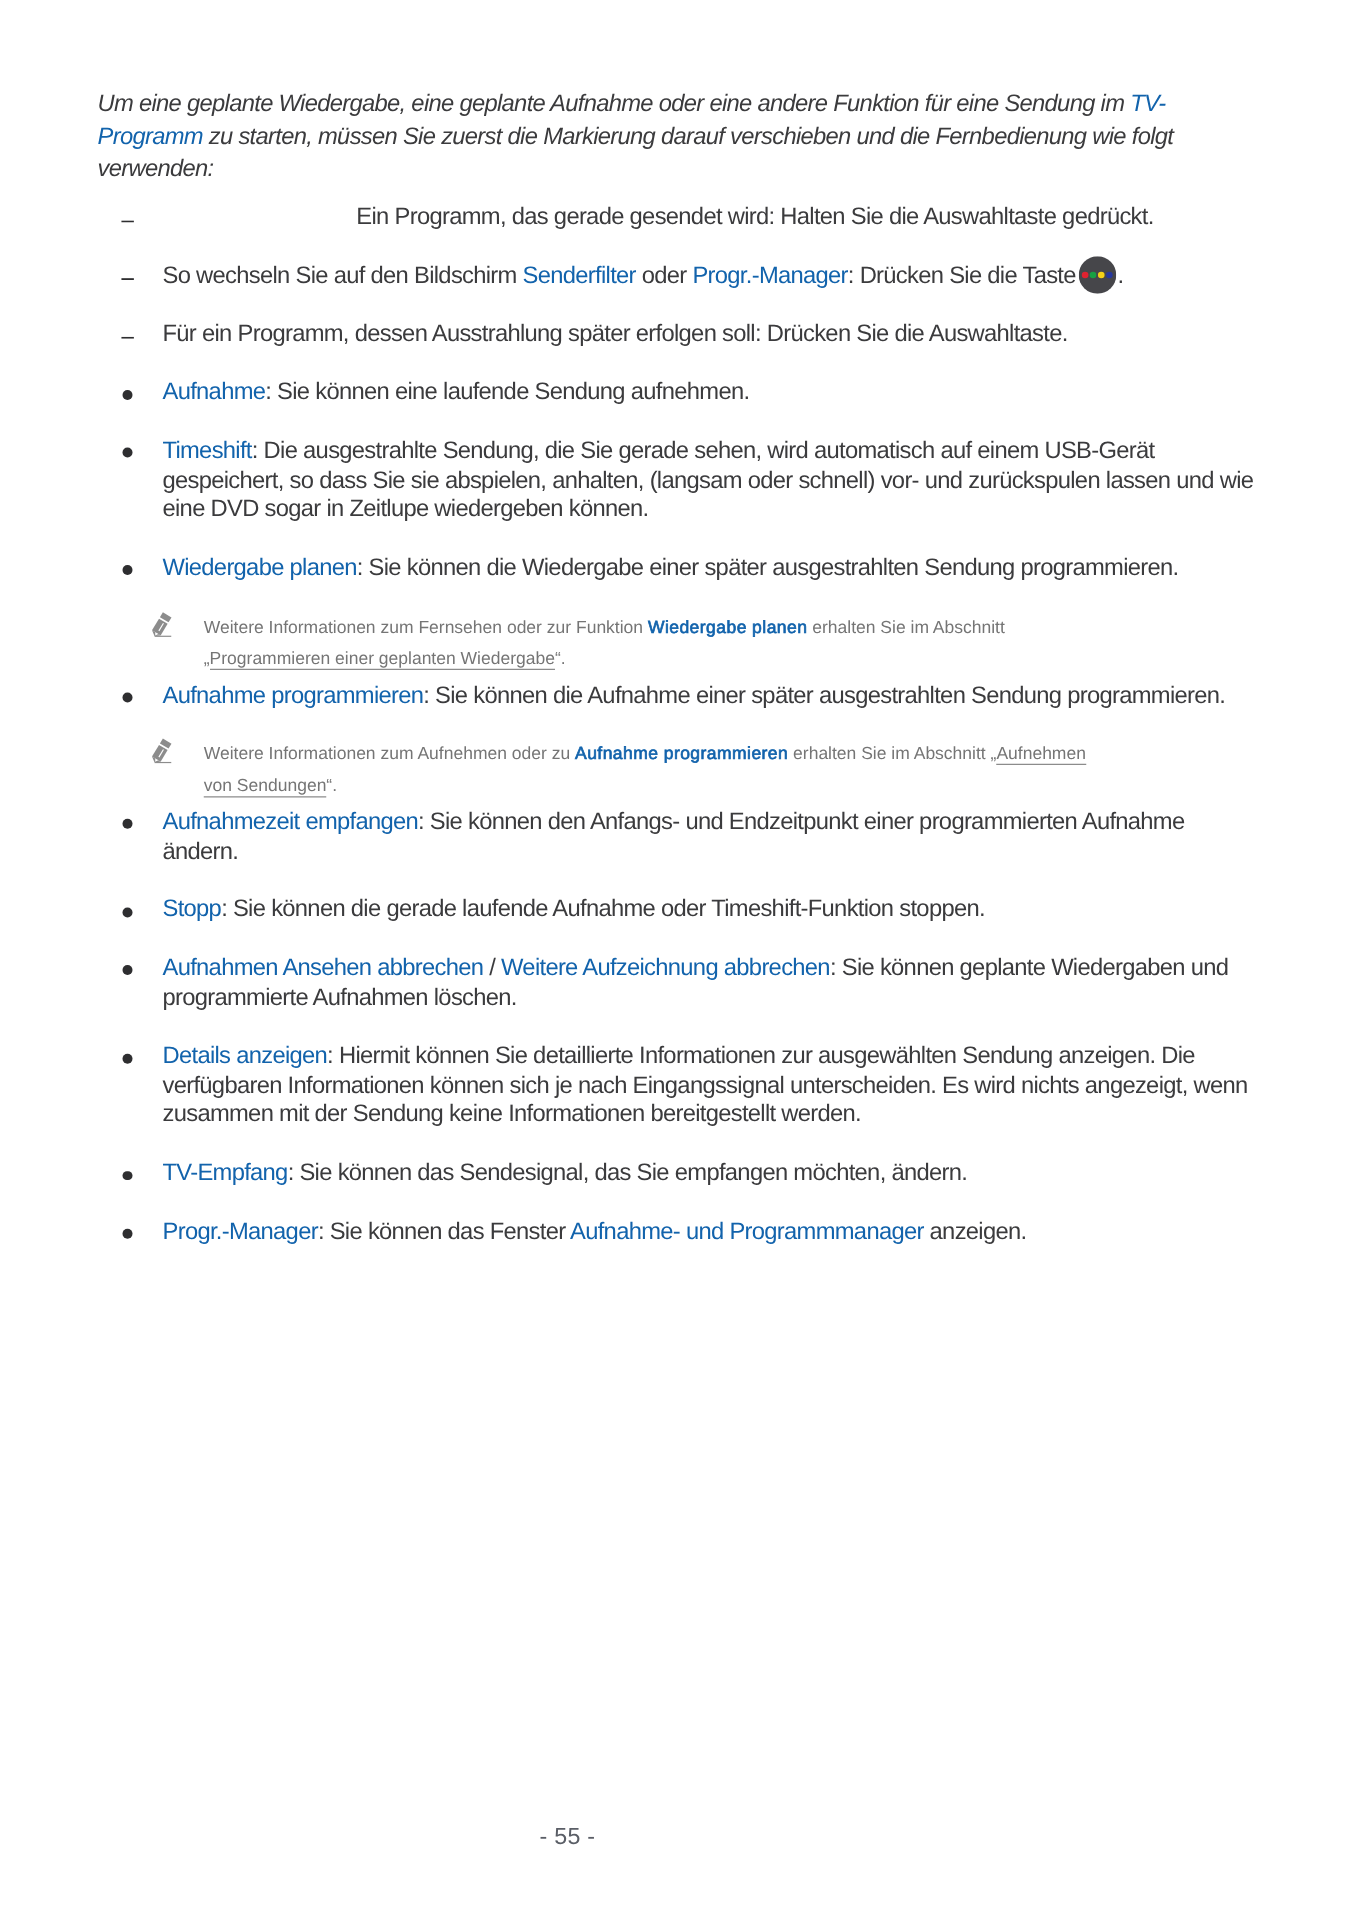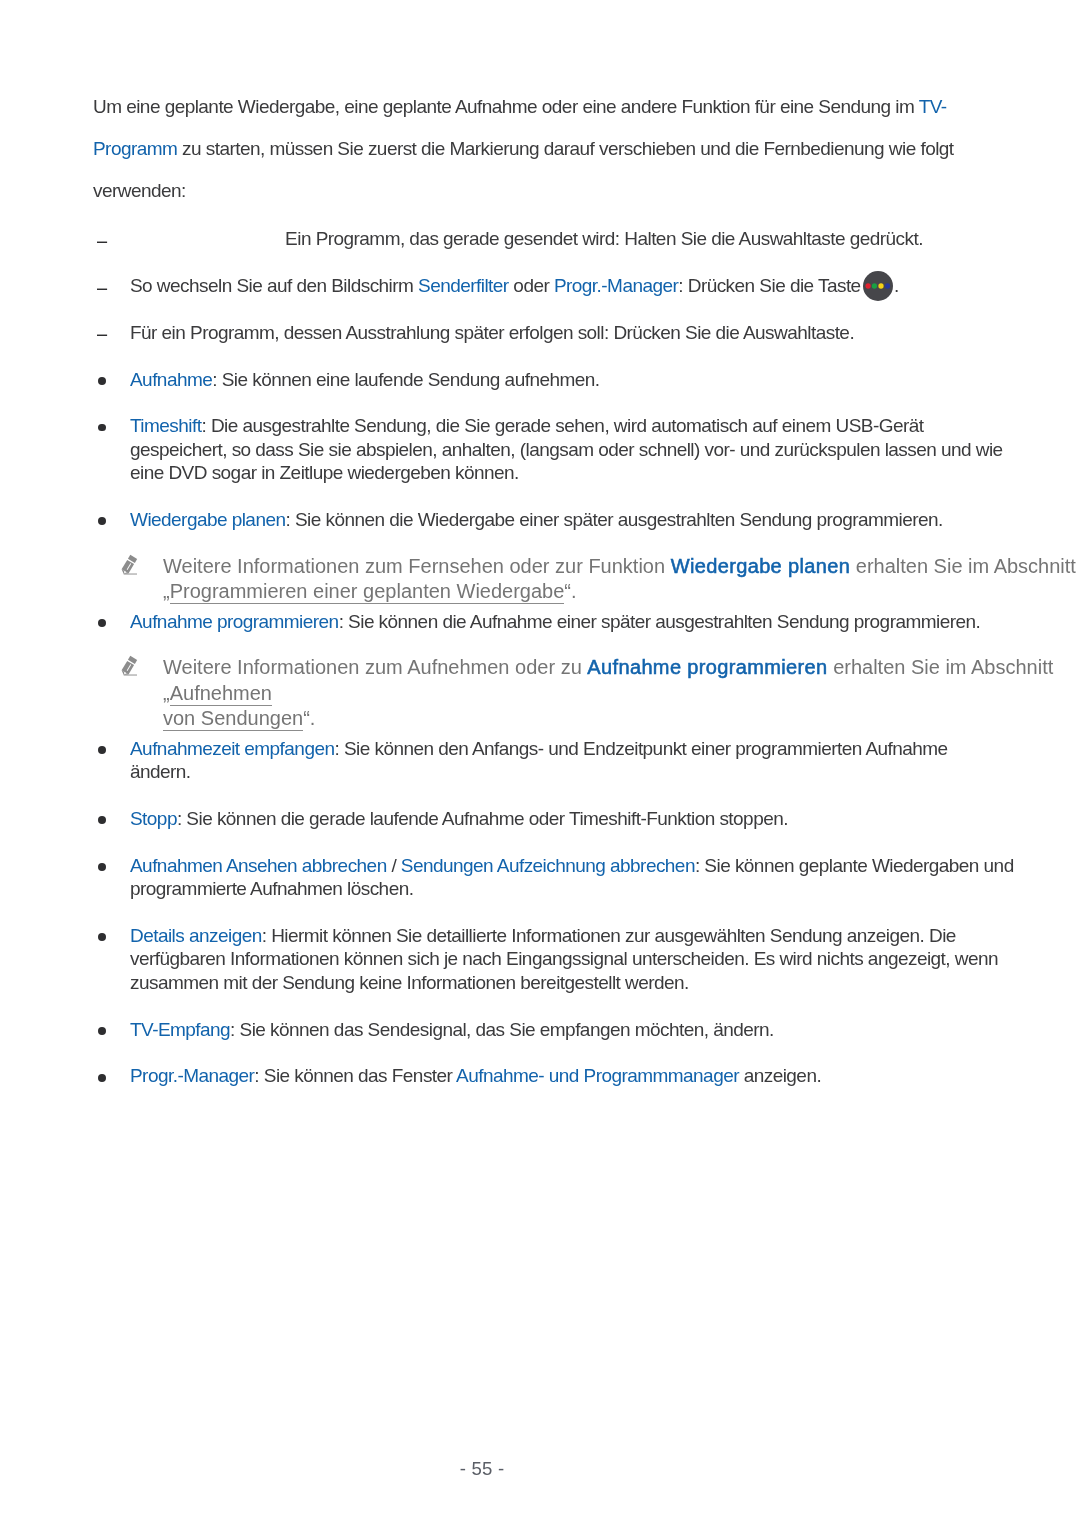--- a/index.html
+++ b/index.html
@@ -6,39 +6,39 @@
   html,body{margin:0;padding:0;background:#ffffff;}
   body{
     width:1080px;height:1527px;position:relative;overflow:hidden;
     font-family:"Liberation Sans",sans-serif;
     color:#3b3b3d;
     -webkit-font-smoothing:antialiased;
   }
   .page{position:absolute;left:0;top:0;width:1080px;height:1527px;background:#fff;}
   .content{position:absolute;left:78px;top:71.3px;width:1000px;}
 
-  .para{font-size:19px;letter-spacing:-0.55px;line-height:42px;margin:15px;}
+  .para{font-size:19px;letter-spacing:-0.55px;line-height:26px;margin:0;font-style:italic;}
   .blue{color:#1263ac;}
 
   .item{position:relative;font-size:19px;letter-spacing:-0.55px;line-height:23.55px;
         color:#3b3b3d;padding-left:52px;margin-top:23.2px;}
   #dashes .item:first-child{margin-top:12.9px;text-align:center;}
   .dash-mark{position:absolute;left:19.1px;top:11.55px;width:11px;height:4px;font-size:0;line-height:0;}
   .dot{position:absolute;left:20.35px;top:9.35px;width:7.9px;height:7.9px;
        border-radius:50%;}
 
-  .note{position:relative;font-size:20px;letter-spacing:0;line-height:25.45px;
+  .note{position:relative;font-size:14px;letter-spacing:0;line-height:25.45px;
         color:#757575;padding-left:85px;margin-top:22.1px;margin-bottom:0;}
   .item.after-note{margin-top:5px;}
   .pen{position:absolute;left:40px;top:-1.91px;width:22px;height:25px;}
   .nb{color:#1263ac;font-weight:normal;-webkit-text-stroke:0.55px #1263ac;letter-spacing:0.36px;}
   .u{border-bottom:1.1px solid #8c8c8c;padding-bottom:1px;}
 
   .pagenum{position:absolute;left:0;top:1457.7px;width:908px;text-align:center;
-           font-size:18.6px;color:#5a5e66;letter-spacing:0.2px;margin-left:28px;}
+           font-size:18.6px;color:#5a5e66;letter-spacing:0.2px;}
 
   .rcbtn-wrap{display:inline-block;position:relative;width:30px;height:1px;vertical-align:baseline;margin:0 0.5px 0 -1.9px;}
   .rcbtn{position:absolute;left:0;top:-20.25px;width:30px;height:30px;}
 </style>
 </head>
 <body>
 
 <div class="page">
   <div class="content">
     <p class="para" id="intro"><span>Um eine geplante Wiedergabe, eine geplante Aufnahme oder eine andere Funktion für eine Sendung im </span><span class="blue">TV-<br>Programm</span><span> zu starten, müssen Sie zuerst die Markierung darauf verschieben und die Fernbedienung wie folgt <br>verwenden:</span></p>
@@ -79,20 +79,20 @@
               <path fill="#8c8c8c" d="M1.58 6.65 L1.58 2.08 L9.62 2.08 L9.62 6.65 Z"></path>
               <path fill="#8c8c8c" d="M1.58 18.95 L1.58 8.05 L9.62 8.05 L9.62 18.95 Z"></path>
               <path fill="#8c8c8c" d="M5.6 21.75 L1.58 18.95 L9.62 18.95 Z"></path>
               <path fill="#ffffff" d="M6.05 16.45 L6.05 9.35 L6.95 9.35 L6.95 16.45 Z"></path>
               <path fill="#ffffff" d="M4.6 18.9 L7.45 18.9 L5.95 21.2 Z"></path>
             </g>
             <rect x="5.7" y="21.55" width="13.3" height="0.95" fill="#8c8c8c"></rect>
           </svg><span>Weitere Informationen zum Aufnehmen oder zu </span><span class="nb">Aufnahme programmieren</span><span> erhalten Sie im Abschnitt </span><span>„</span><span class="u">Aufnehmen <br>von Sendungen</span><span>“</span><span>.</span></div>
         <div class="item bul after-note"><span class="dot" style="background:#2e2e30"></span><span class="blue">Aufnahmezeit empfangen</span><span>: Sie können den Anfangs- und Endzeitpunkt einer programmierten Aufnahme <br>ändern.</span></div>
         <div class="item bul"><span class="dot" style="background:#2e2e30"></span><span class="blue">Stopp</span><span>: Sie können die gerade laufende Aufnahme oder Timeshift-Funktion stoppen.</span></div>
-        <div class="item bul"><span class="dot" style="background:#2e2e30"></span><span class="blue">Aufnahmen Ansehen abbrechen</span><span> / </span><span class="blue">Sendungen Aufzeichnung abbrechen</span><span>: Sie können geplante Wiedergaben und <br>programmierte Aufnahmen löschen.</span></div>
+        <div class="item bul"><span class="dot" style="background:#2e2e30"></span><span class="blue">Aufnahmen Ansehen abbrechen</span><span> / </span><span class="blue">Weitere Aufzeichnung abbrechen</span><span>: Sie können geplante Wiedergaben und <br>programmierte Aufnahmen löschen.</span></div>
         <div class="item bul"><span class="dot" style="background:#2e2e30"></span><span class="blue">Details anzeigen</span><span>: Hiermit können Sie detaillierte Informationen zur ausgewählten Sendung anzeigen. Die <br>verfügbaren Informationen können sich je nach Eingangssignal unterscheiden. Es wird nichts angezeigt, wenn <br>zusammen mit der Sendung keine Informationen bereitgestellt werden.</span></div>
         <div class="item bul"><span class="dot" style="background:#2e2e30"></span><span class="blue">TV-Empfang</span><span>: Sie können das Sendesignal, das Sie empfangen möchten, ändern.</span></div>
         <div class="item bul"><span class="dot" style="background:#2e2e30"></span><span class="blue">Progr.-Manager</span><span>: Sie können das Fenster </span><span class="blue">Aufnahme- und Programmmanager</span><span> anzeigen.</span></div>
       </div>
   </div>
   <div class="pagenum">- 55 -</div>
 </div>
 
 </body></html>

